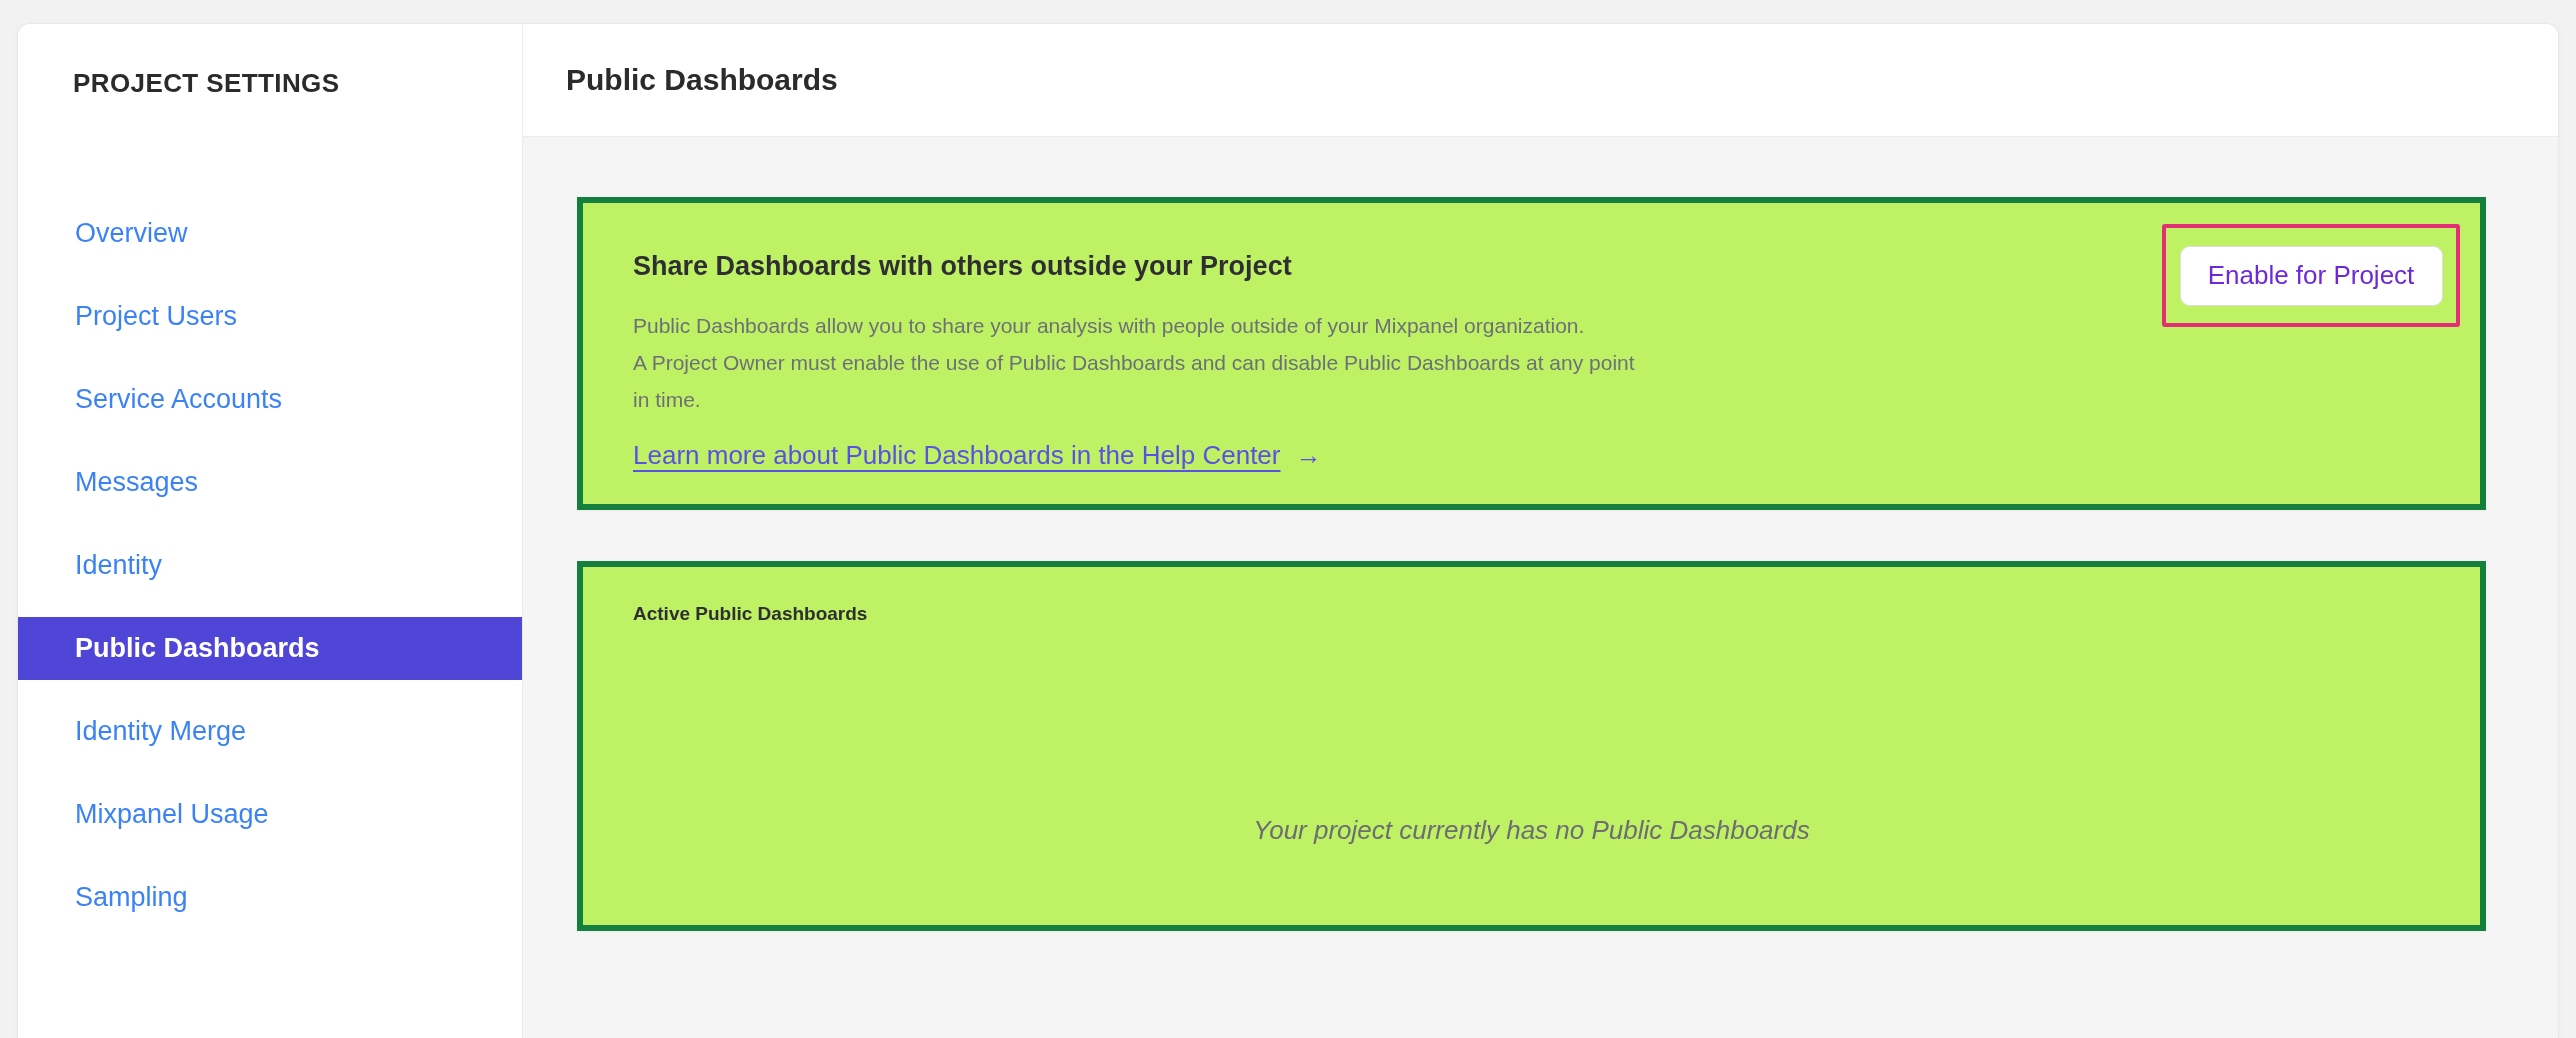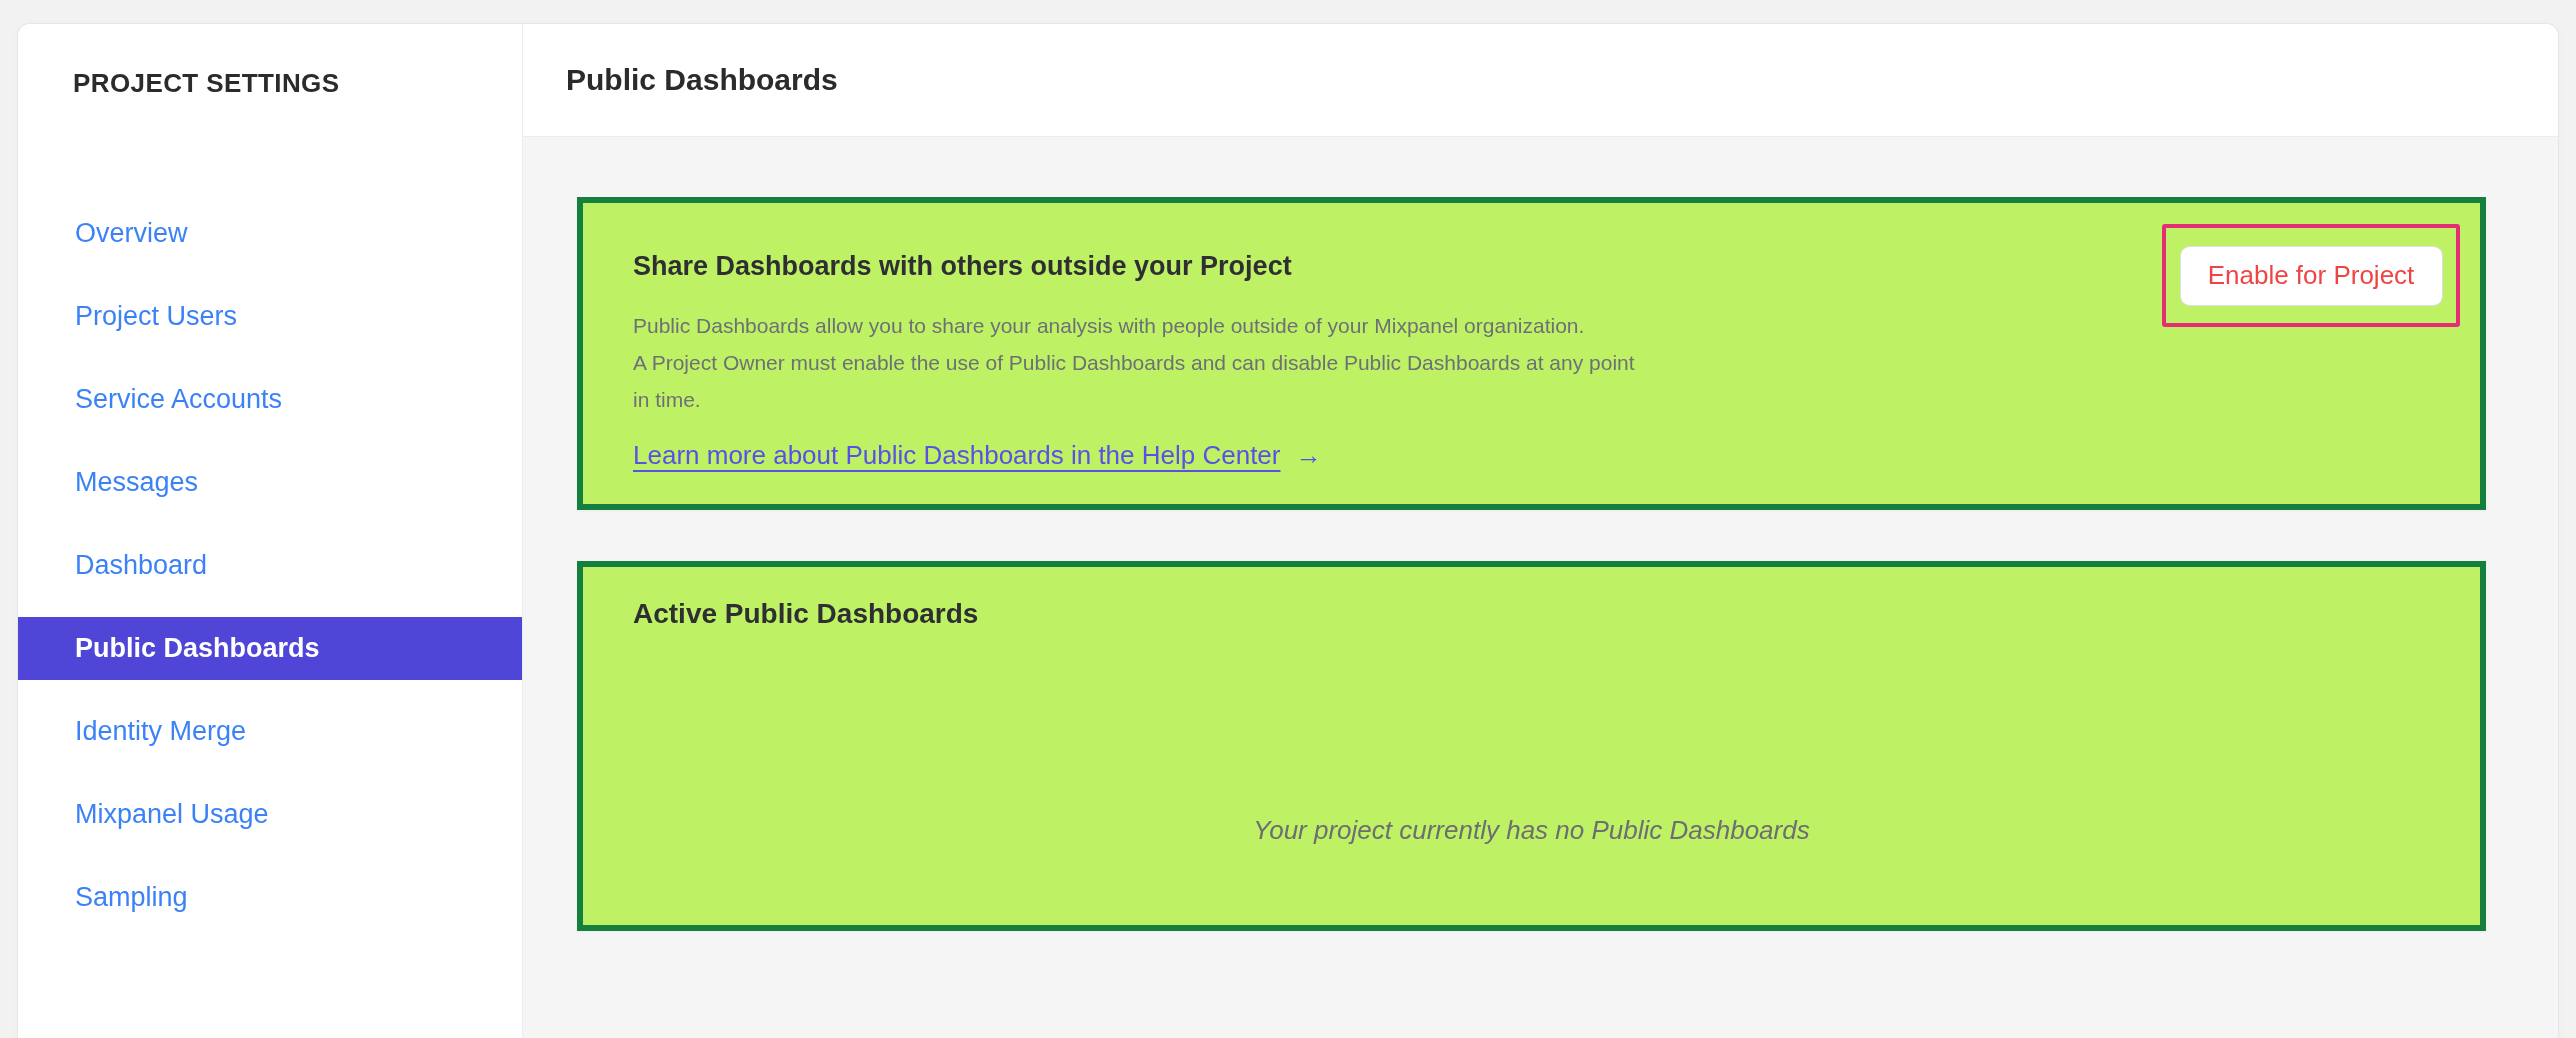--- a/index.html
+++ b/index.html
@@ -132,28 +132,28 @@
     background: transparent;
     z-index: 2;
   }
   .enable-btn {
     width: 263px; height: 60px;
     background: #ffffff;
     border: 1.9px solid #dddddf;
     border-radius: 9.5px;
     font-family: inherit;
     font-size: 26px;
-    color: #ef4444;
+    color: #6d28d9;
     cursor: pointer;
   }
   
   .table-card { top: 424px; height: 370px; }
   .table-title {
     margin: 31.5px 0 0 50px;
-    font-size: 28px;
+    font-size: 19px;
     line-height: 30.5px;
     font-weight: 700;
     color: #2f2f33;
   }
   .thead {
     position: absolute;
     left: 0; top: 94px;
     width: 100%; height: 74px;
     background: #f7f7f8;
     border-top: 1px solid var(--border);
@@ -187,21 +187,21 @@
 
 <div class="panel">
 
   <aside class="sidebar">
     <div class="sidebar-title">PROJECT SETTINGS</div>
     <nav class="nav" id="nav">
         <div class="nav-item">Overview</div>
         <div class="nav-item">Project Users</div>
         <div class="nav-item">Service Accounts</div>
         <div class="nav-item">Messages</div>
-        <div class="nav-item">Dashboard</div>
+        <div class="nav-item">Identity</div>
         <div class="nav-item active">Public Dashboards</div>
         <div class="nav-item">Identity Merge</div>
         <div class="nav-item">Mixpanel Usage</div>
         <div class="nav-item">Sampling</div>
       </nav>
   </aside>
 
   <main class="main">
 
     <header class="main-header">

